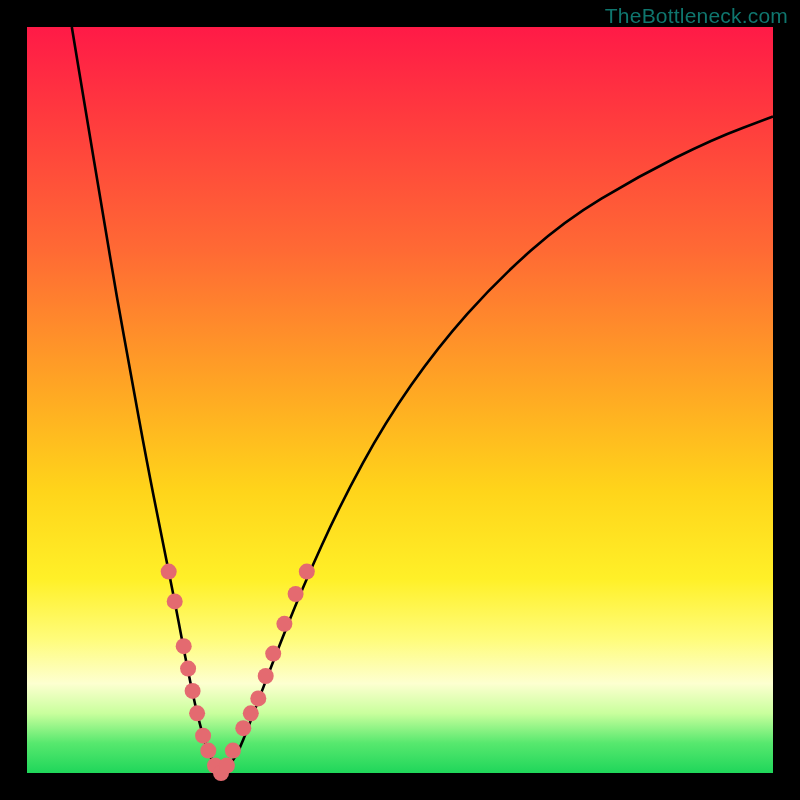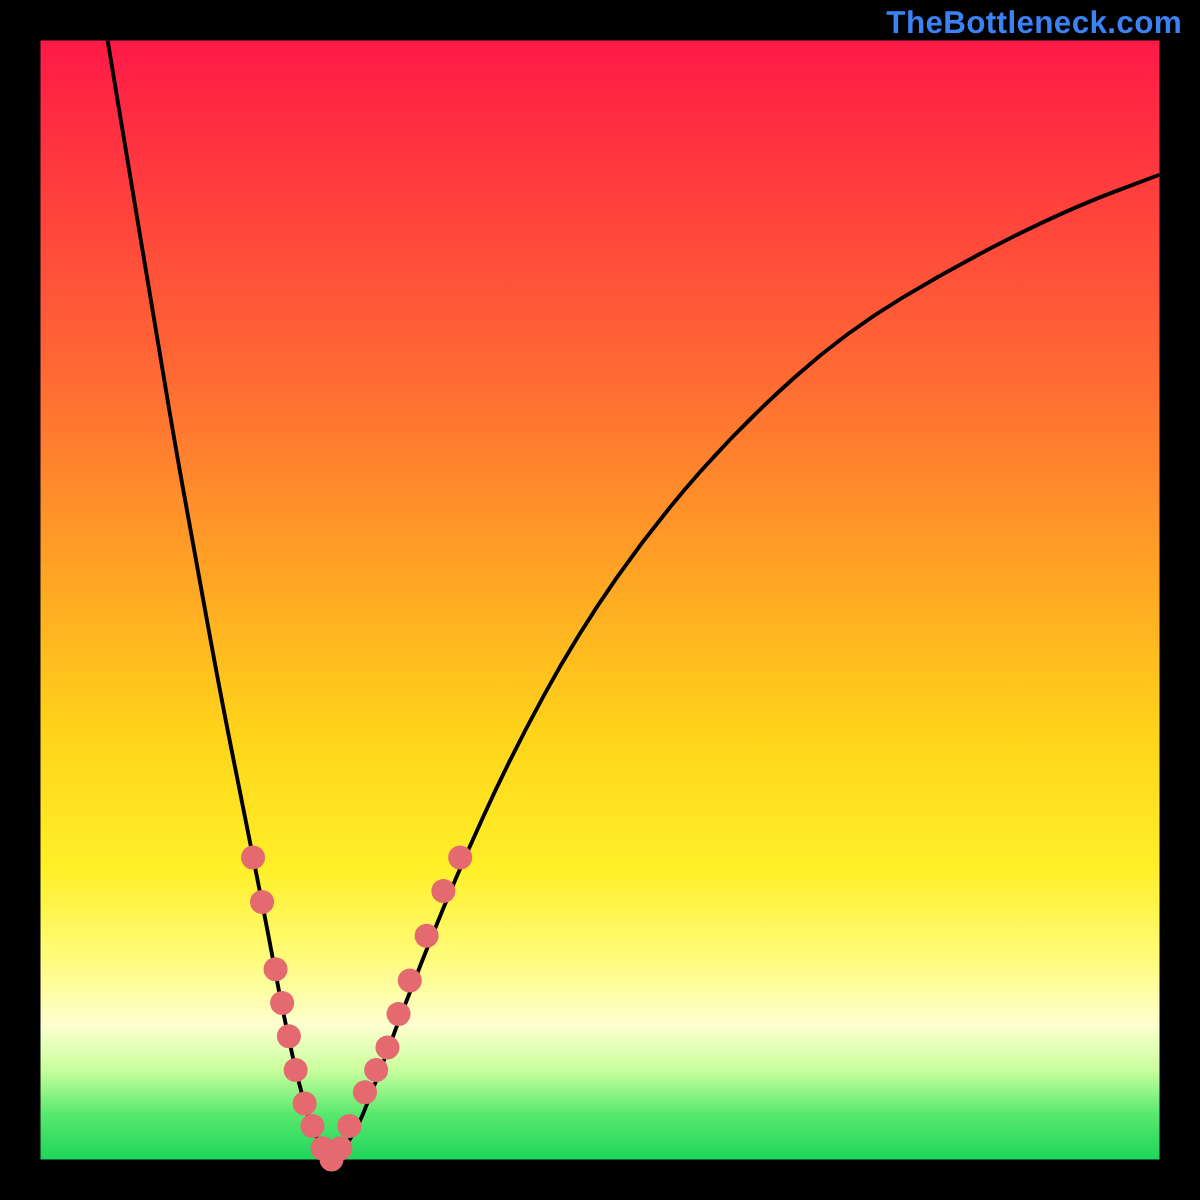--- a/index.html
+++ b/index.html
@@ -39,23 +39,23 @@
       #fdffd0 88%,
       #c9ff9d 92%,
       #57e86e 96%,
       #1fd65a 100%
     );
   }
   .watermark {
     position: absolute;
     top: 4px;
     right: 12px;
-    color: #3b82f6;
+    color: #0f766e;
     font-size: 21px;
-    font-weight: 700;
+    font-weight: 400;
     letter-spacing: 0.2px;
     user-select: none;
   }
   svg.curve {
     position: absolute;
     left: 0;
     top: 0;
     width: 746px;
     height: 746px;
     overflow: visible;

